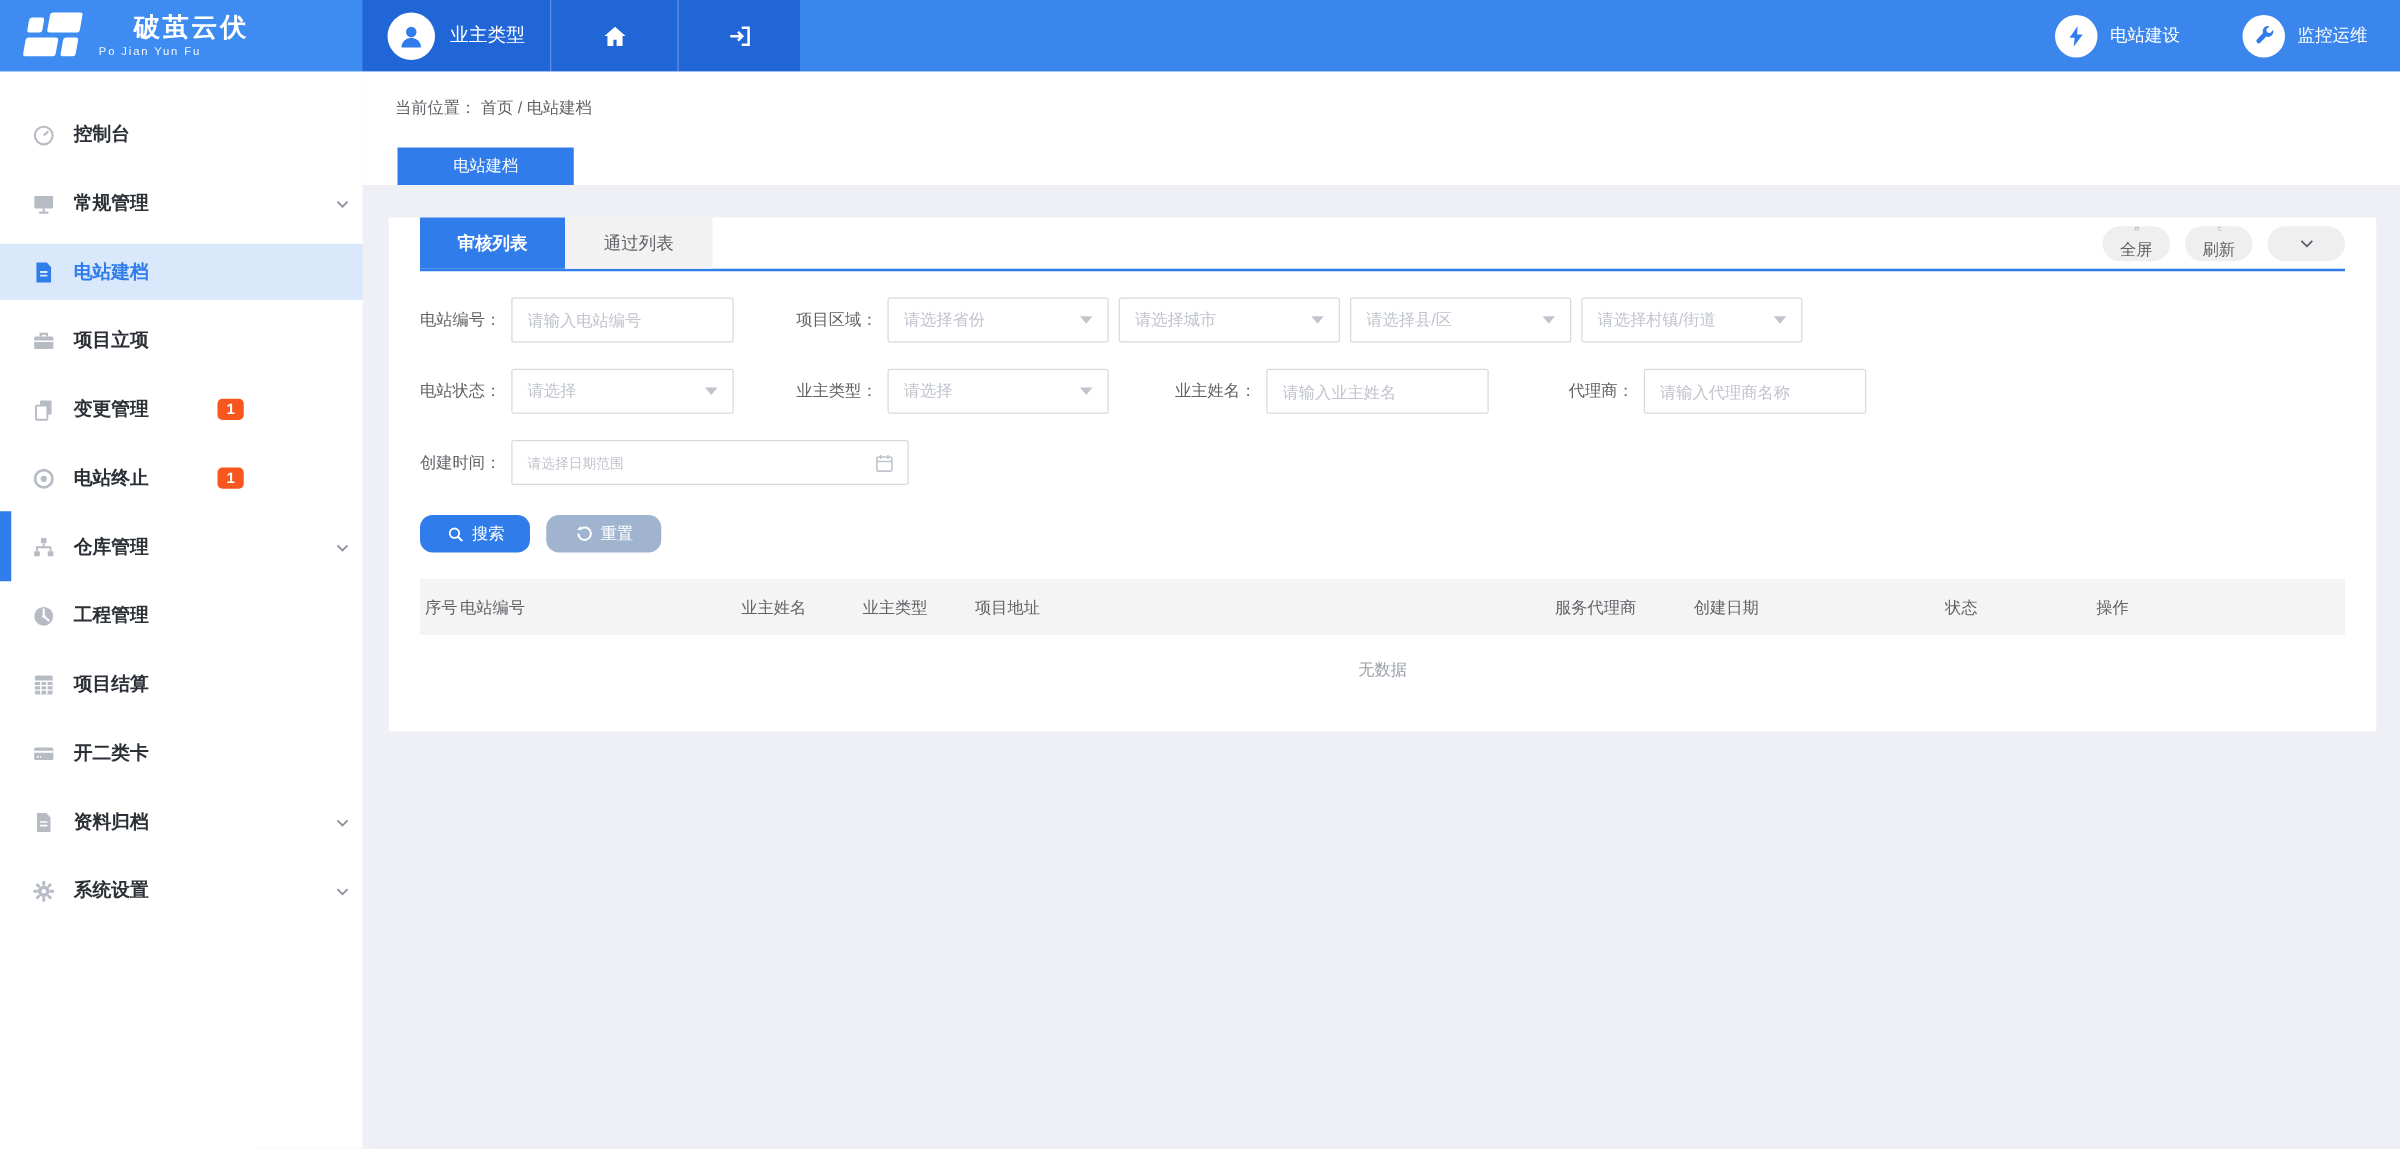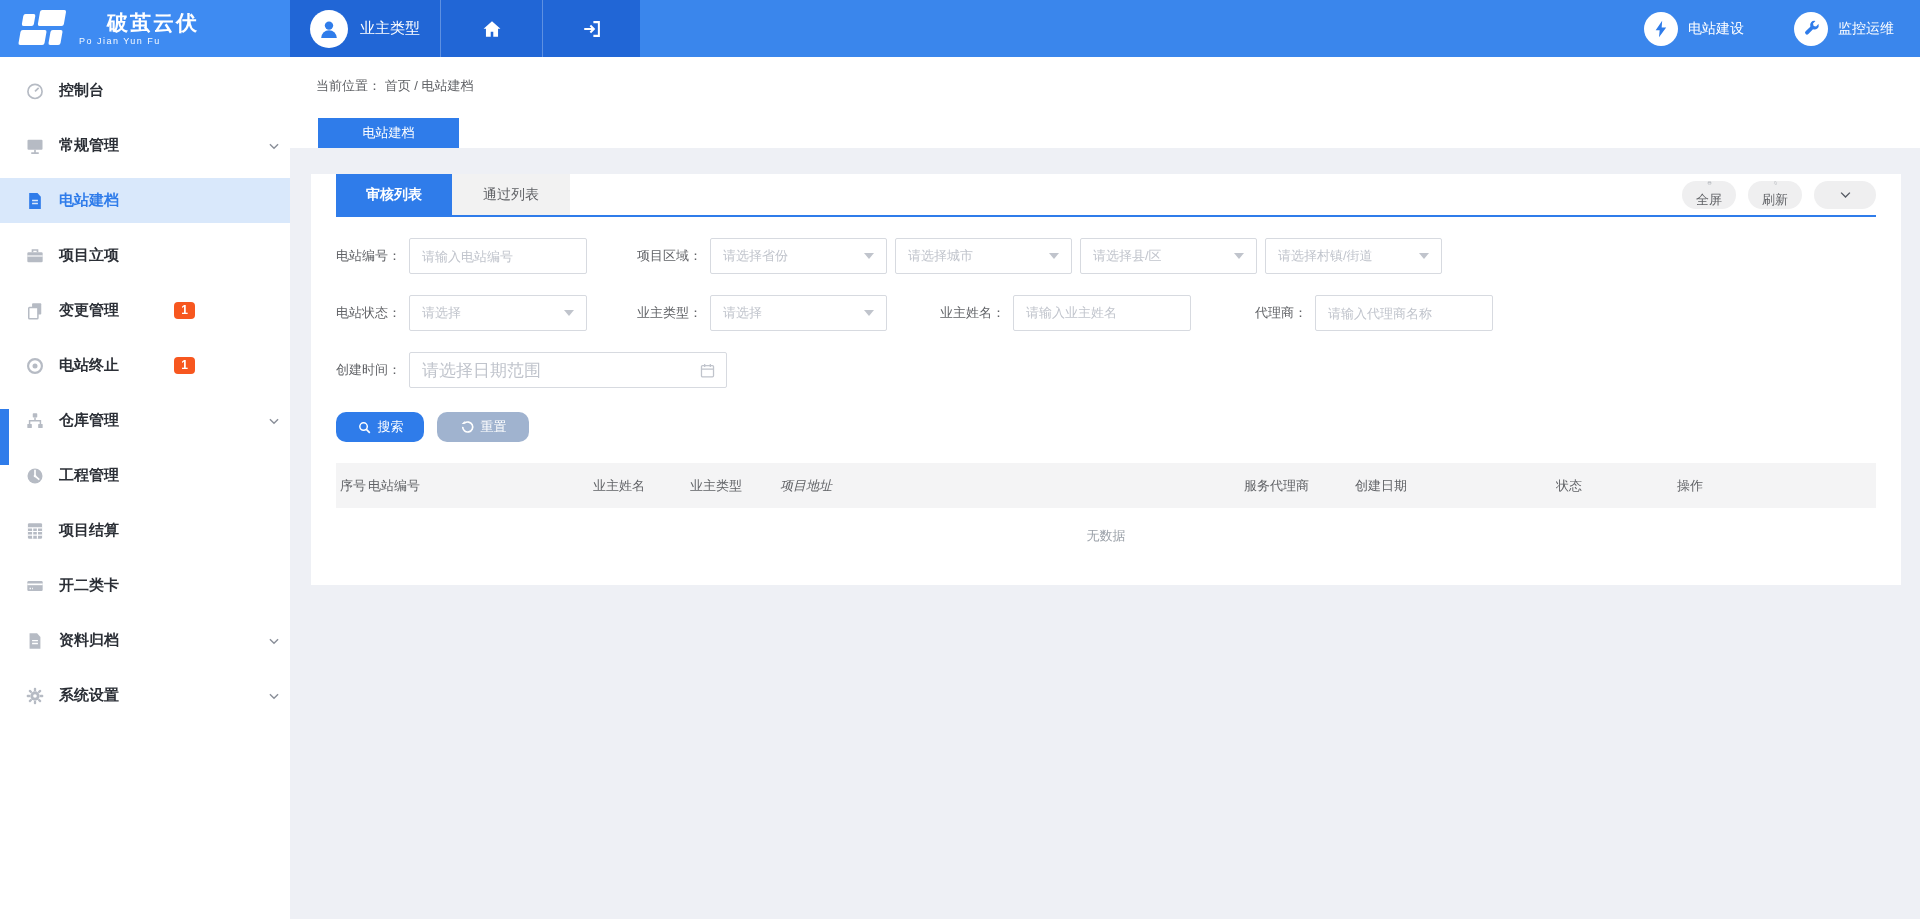--- a/index.html
+++ b/index.html
@@ -26,21 +26,21 @@
   .avatar{width:38px;height:38px;border-radius:50%;background:#fff;display:flex;align-items:center;justify-content:center;overflow:hidden;}
   .company{color:#fff;font-size:15px;white-space:nowrap;}
   .seg-home{width:102px;}
   .seg-logout{width:98px;}
   .header-spacer{flex:1;background:#3a86ec;}
   .header-right{display:flex;align-items:center;gap:50px;padding-right:26px;background:#3a86ec;}
   .hr-item{display:flex;align-items:center;gap:10px;cursor:pointer;}
   .hr-circle{width:34px;height:34px;border-radius:50%;background:#fff;display:flex;align-items:center;justify-content:center;}
   .hr-label{color:#ffffff;font-size:14px;white-space:nowrap;}
   
-  .sidebar{position:absolute;top:57px;left:0;width:296px;bottom:0;background:#fff;padding-top:11px;box-sizing:border-box;}
+  .sidebar{position:absolute;top:57px;left:0;width:296px;bottom:0;background:#fff;padding-top:28px;box-sizing:border-box;}
   .mi{height:45px;display:flex;align-items:center;padding:0 15px 0 25px;margin-bottom:10px;cursor:pointer;box-sizing:border-box;}
   .mi-icon{width:20px;height:20px;display:flex;align-items:center;justify-content:center;flex:0 0 auto;}
   .mi-label{margin-left:14px;font-size:15px;color:#2b2f36;font-weight:600;white-space:nowrap;}
   .mi.active{background:#d9e8fb;}
   .mi.active .mi-label{color:#2f7cea;}
   .badge{margin-left:55px;min-width:11px;height:17px;line-height:17px;padding:0 5px;background:#f7571f;color:#fff;font-size:12px;font-weight:bold;text-align:center;border-radius:4px;}
   .chev{margin-left:auto;flex:0 0 auto;}
   .scroll-strip{position:absolute;left:0;top:352px;width:9px;height:56px;background:#2f7cea;}
   
   .main{position:absolute;left:290px;top:57px;right:0;bottom:0;background:#eef0f5;}
@@ -56,38 +56,38 @@
   .tab.active{background:#2f7cea;color:#fff;font-weight:bold;}
   .tab + .tab{width:118px;}
   .toolbar{margin-left:auto;display:flex;align-items:center;gap:12px;}
   .pill{display:inline-flex;align-items:center;gap:6px;height:28px;padding:0 14px;border:none;border-radius:14px;background:#efeff0;color:#606266;font-size:13px;cursor:pointer;font-family:inherit;flex-direction:column;}
   .pill-caret{width:62px;justify-content:center;padding:0;}
   
   .filters{margin-top:21px;}
   .f-row{display:flex;margin-bottom:21px;}
   .f-group{display:flex;align-items:center;}
   .f-label{font-size:13px;color:#606266;margin-right:8px;white-space:nowrap;}
-  .ml50{margin-left:50px;}.ml53{margin-left:53px;font-family:Liberation Serif, serif;}.ml64{margin-left:64px;}
+  .ml50{margin-left:50px;}.ml53{margin-left:53px;}.ml64{margin-left:64px;}
   .inp{width:178px;height:36px;box-sizing:border-box;border:1px solid #d7dae0;border-radius:2px;padding:0 12px;font-size:13px;color:#333;outline:none;font-family:inherit;}
   .inp::placeholder{color:#c0c4cc;}
   .sel{width:177px;height:36px;box-sizing:border-box;border:1px solid #d7dae0;border-radius:2px;background:#fff;display:flex;align-items:center;justify-content:space-between;padding:0 12px;font-size:13px;color:#c0c4cc;cursor:pointer;}
   .sel + .sel{margin-left:8px;}
   .caret{width:0;height:0;border-left:5px solid transparent;border-right:5px solid transparent;border-top:6px solid #c0c4cc;}
-  .date-box{width:318px;height:36px;box-sizing:border-box;border:1px solid #d7dae0;border-radius:2px;background:#fff;display:flex;align-items:center;justify-content:space-between;padding:0 10px 0 12px;font-size:17px;color:#c0c4cc;cursor:pointer;}
+  .date-box{width:318px;height:36px;box-sizing:border-box;border:1px solid #d7dae0;border-radius:2px;background:#fff;display:flex;align-items:center;justify-content:space-between;padding:0 10px 0 12px;font-size:11px;color:#c0c4cc;cursor:pointer;}
   
   .btn-row{margin-top:24px;display:flex;}
   .btn{height:30px;border:none;border-radius:10px;color:#fff;font-size:13px;display:inline-flex;align-items:center;justify-content:center;gap:6px;cursor:pointer;font-family:inherit;}
   .btn-search{width:88px;background:#2f7cea;}
   .btn-reset{width:92px;background:#a0b3cf;margin-left:13px;}
   
   .table{margin-top:21px;}
   .thead{display:flex;height:45px;align-items:center;background:#f4f4f5;color:#606266;font-size:13px;}
   .th{box-sizing:border-box;white-space:nowrap;overflow:hidden;}
   .c0{width:32px;padding-left:4px;}
-  .c1{width:225px;}.c2{width:97px;}.c3{width:90px;}.c4{width:464px;font-style:italic;}
+  .c1{width:225px;}.c2{width:97px;}.c3{width:90px;}.c4{width:464px;}
   .c5{width:111px;}.c6{width:201px;}.c7{width:121px;}.c8{width:199px;}
   .empty-row{height:55px;line-height:55px;text-align:center;color:#9aa0a8;font-size:13px;}
   svg{display:block;}
 </style>
 </head>
 <body>
 
 <div class="header">
   <div class="logo-box">
     <div class="logo-mark">

